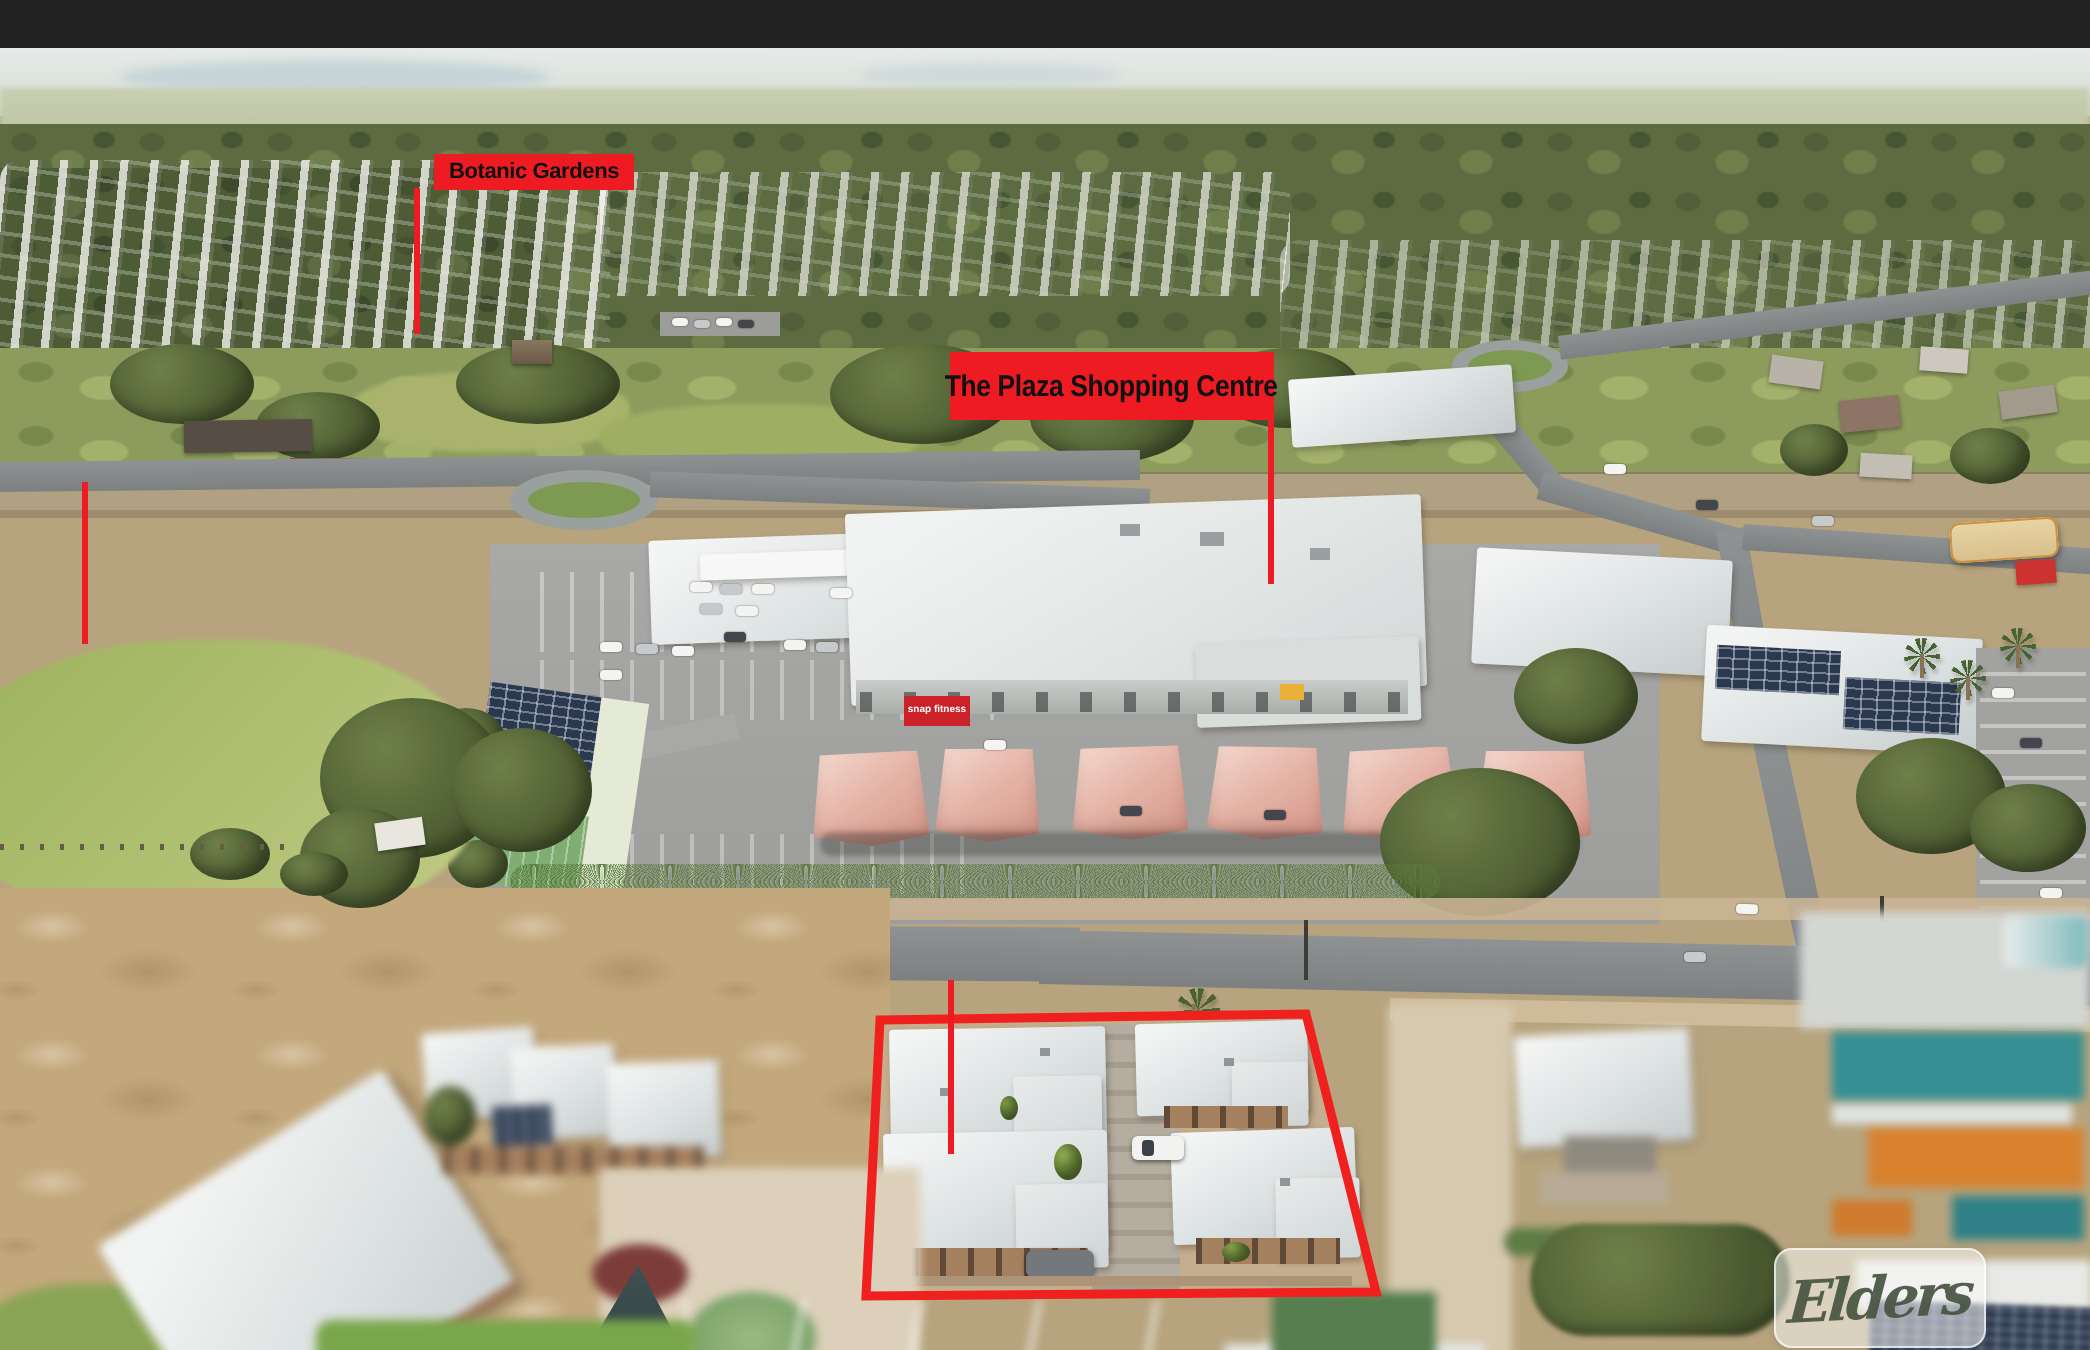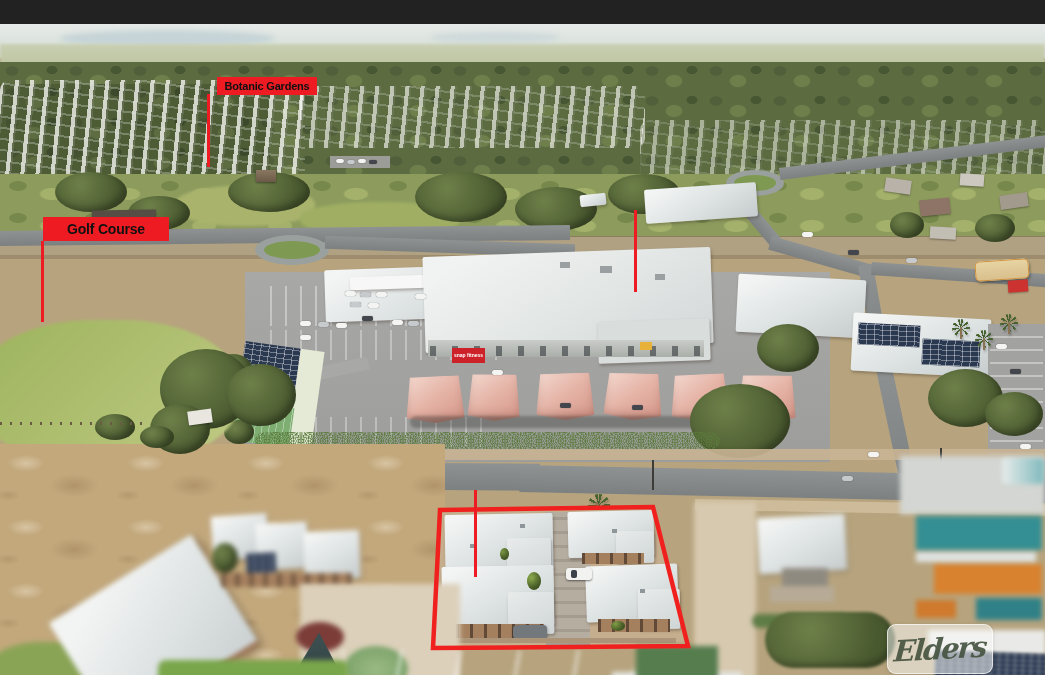--- a/index.html
+++ b/index.html
@@ -343,25 +343,25 @@
   <div class="abs blur2" style="left:636px;top:622px;width:82px;height:53px;background:#557d4e;"></div>
   <div class="abs blur2" style="left:928px;top:606px;width:118px;height:26px;background:#e9eae7;"></div>
   <div class="abs solar blur1" style="left:934px;top:628px;width:112px;height:48px;transform:rotate(2deg);"></div>
 
   <div class="stem" style="left:207px;top:70px;height:73px;"></div>
   <div class="lbl" style="left:217px;top:53px;width:100px;height:18px;font-size:11px;">
     <span>Botanic Gardens</span>
   </div>
 
   <div class="stem" style="left:41px;top:217px;height:81px;"></div>
-  <div class="lbl" style="left:43px;top:193px;width:126px;height:24px;font-size:14px;">
-    <span>Golf Course</span>
-  </div>
 
   <div class="stem" style="left:634px;top:186px;height:82px;"></div>
+  <div class="lbl" style="left:475px;top:152px;width:162px;height:34px;font-size:15px;">
+    <span style="transform:scaleX(.88);display:inline-block;">The Plaza Shopping Centre</span>
+  </div>
 
   <div class="stem" style="left:474px;top:466px;height:87px;"></div>
 
   <div id="elders">
     <span>Elders</span>
   </div>
 
 </div>
 
 </body></html>

